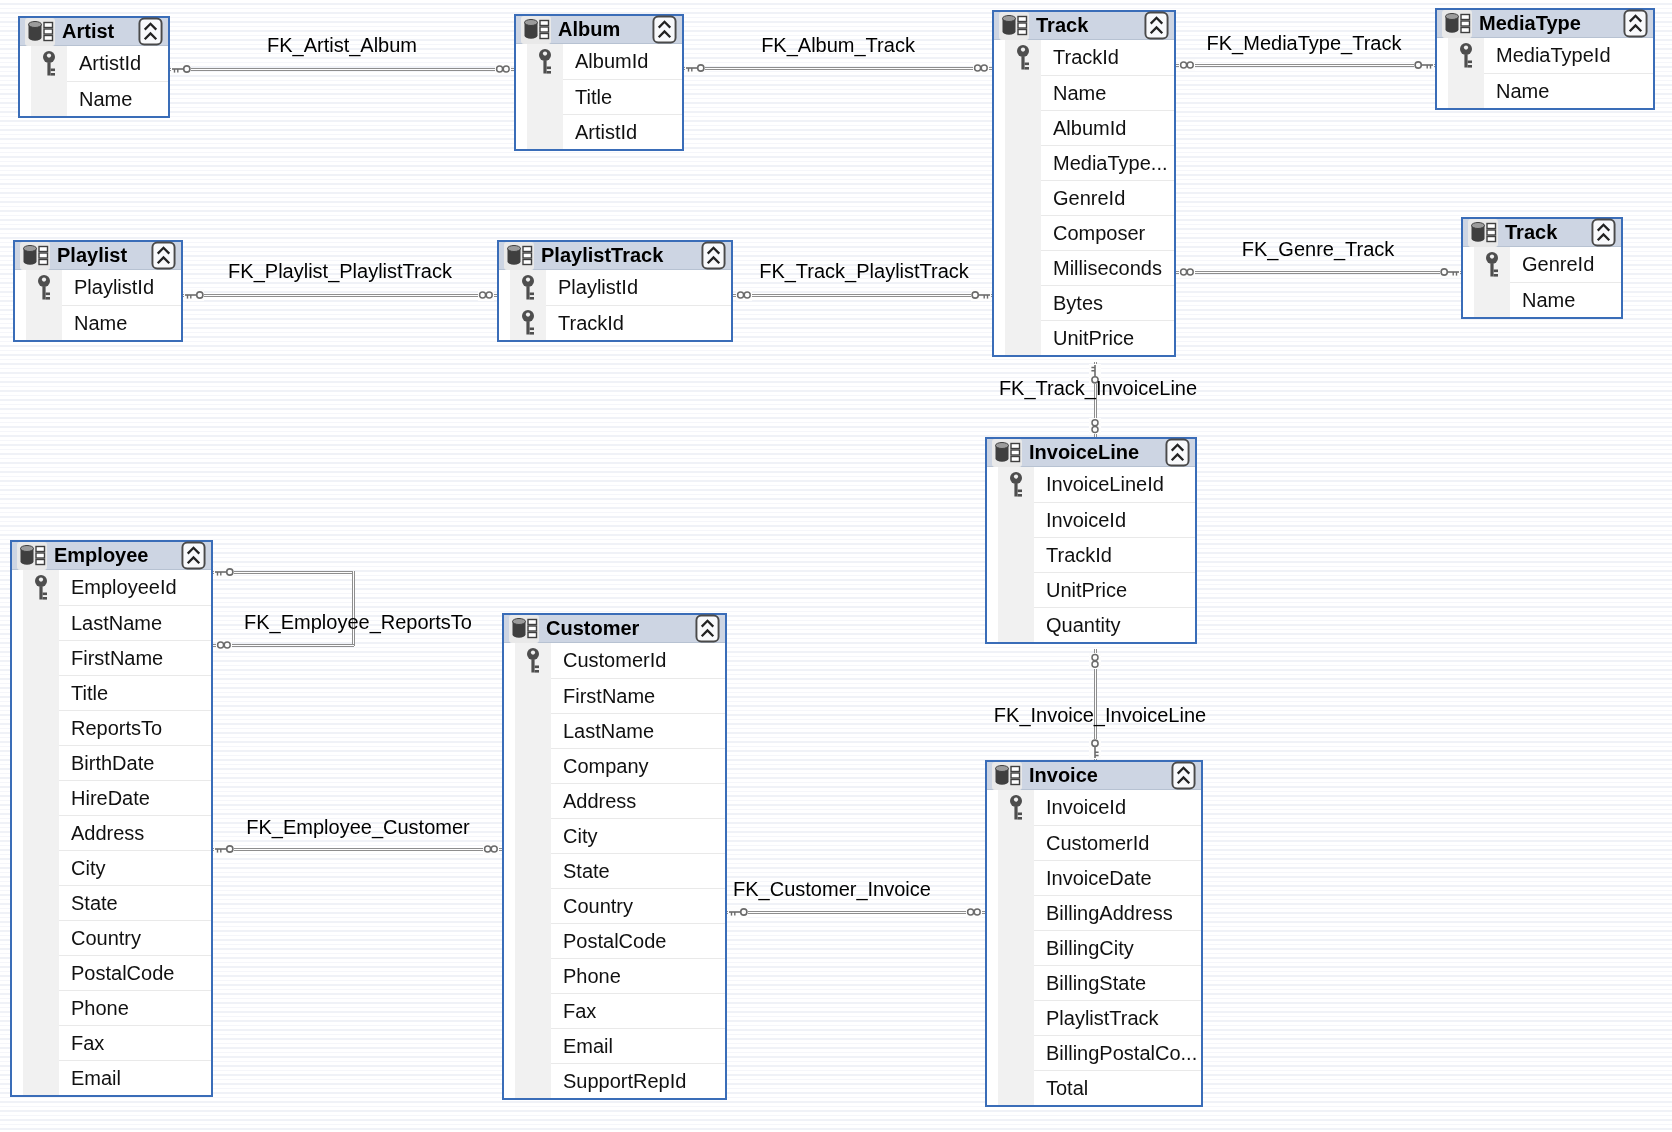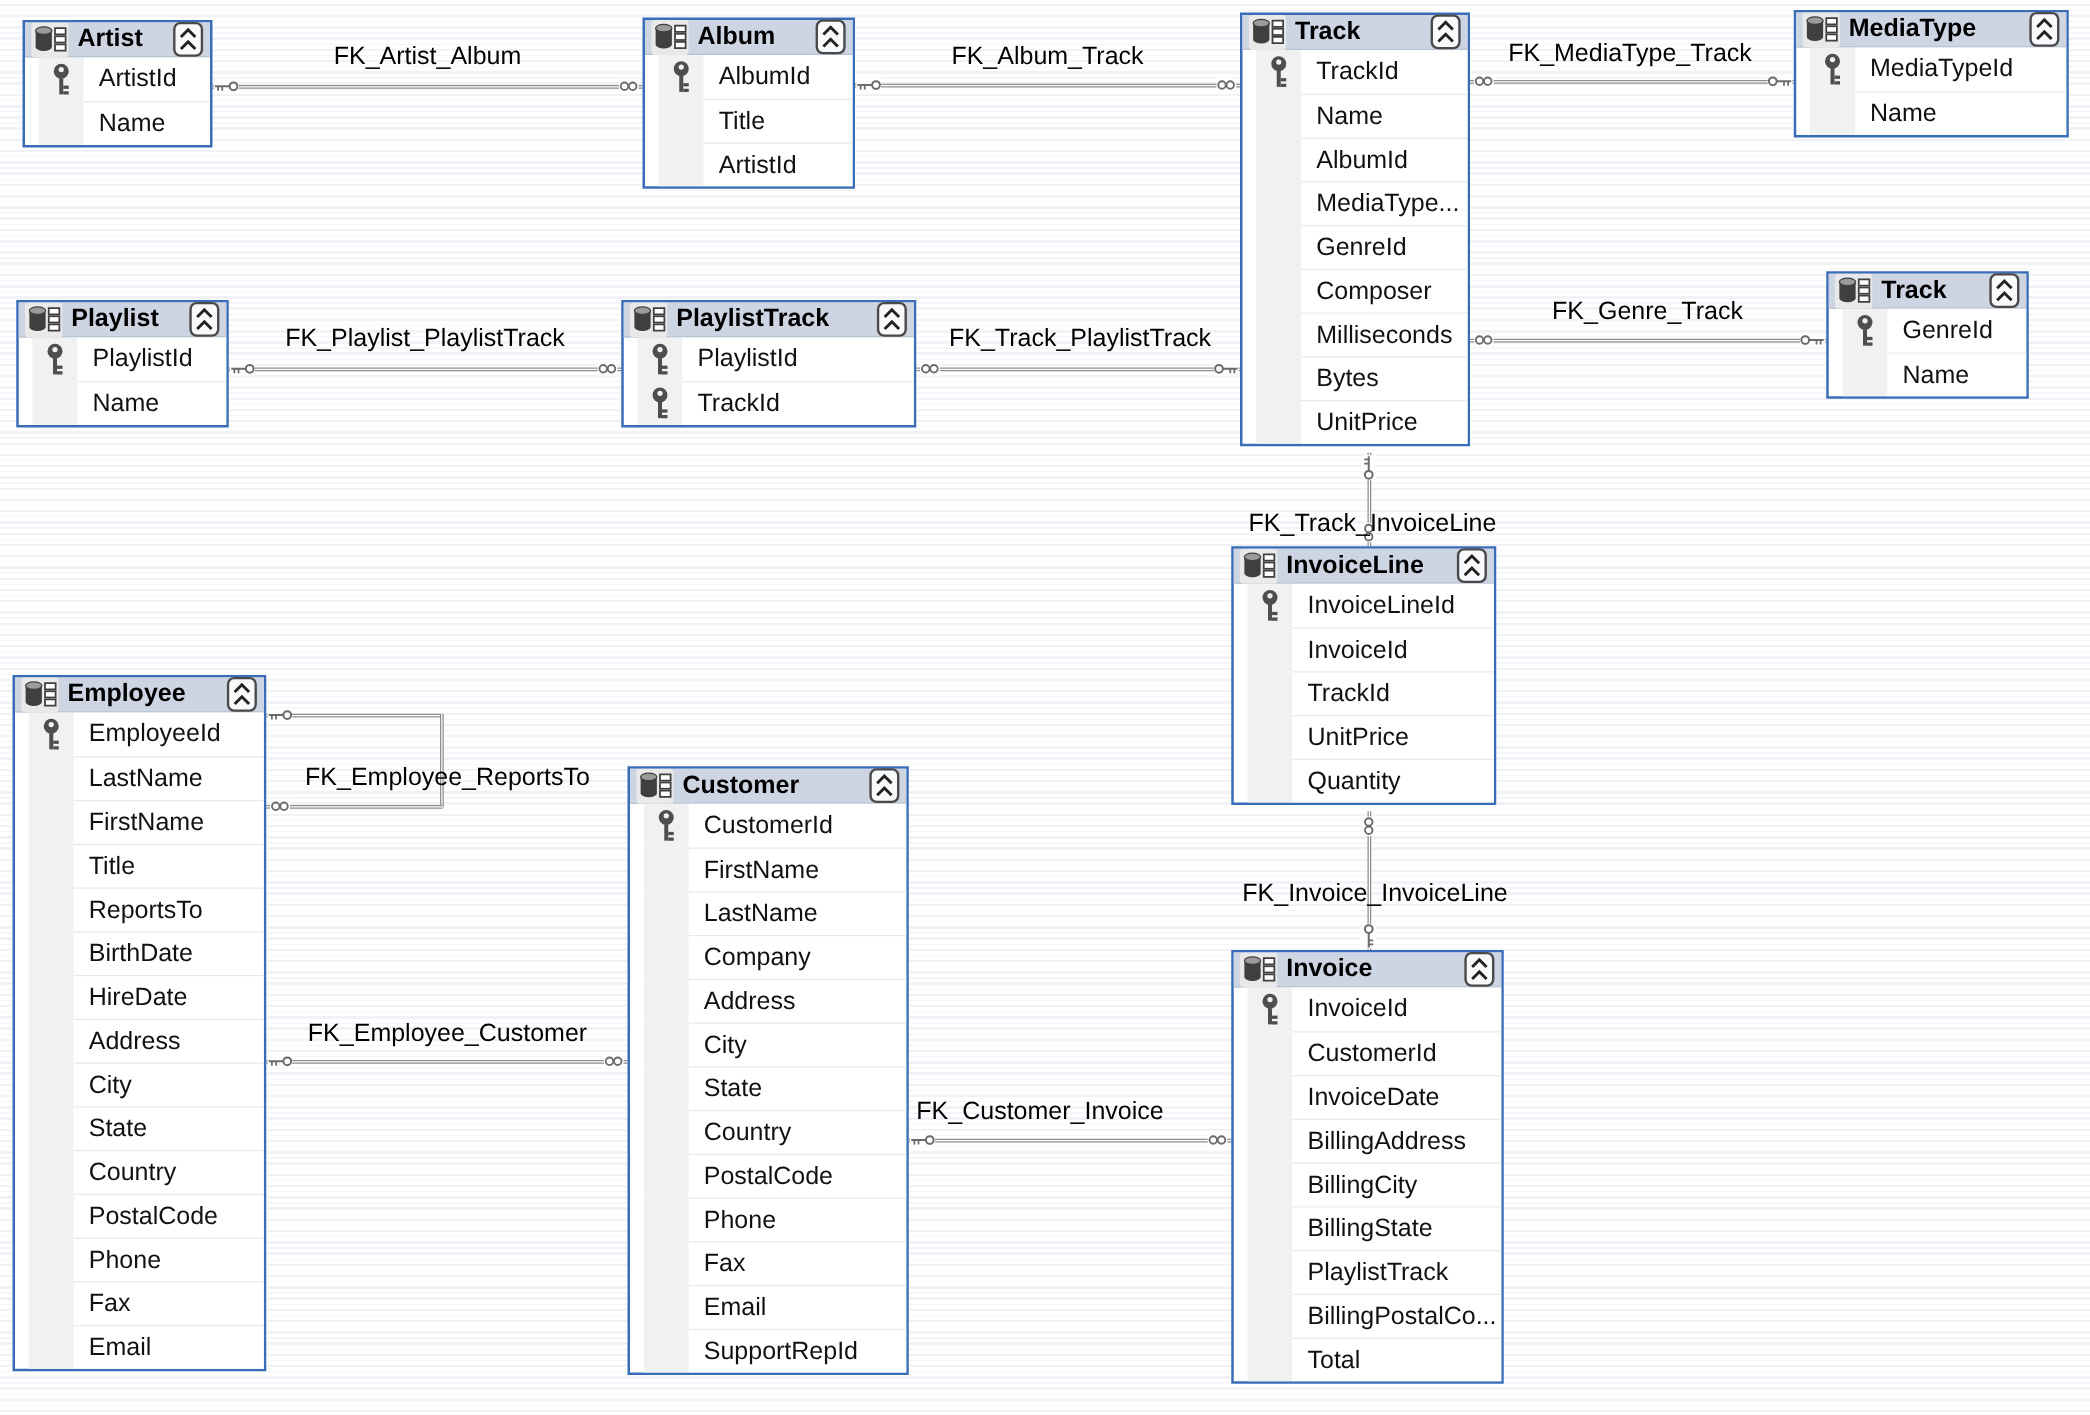--- a/index.html
+++ b/index.html
@@ -730,21 +730,21 @@
         <line x1="1" y1="6" x2="12.5" y2="6" stroke="#6b6b6b" stroke-width="1.6"></line>
         <line x1="3.5" y1="6" x2="3.5" y2="9.6" stroke="#6b6b6b" stroke-width="1.4"></line>
         <line x1="6.8" y1="6" x2="6.8" y2="9.6" stroke="#6b6b6b" stroke-width="1.4"></line>
         <circle cx="15.8" cy="6" r="3.1" fill="none" stroke="#6b6b6b" stroke-width="1.6"></circle>
       </svg></div>
     <div class="marker" style="left: 1095px; top: 426px; transform: translate(-50%, -50%) rotate(-90deg);"><svg width="16" height="12" viewBox="0 0 16 12">
         <rect x="0" y="0" width="16" height="12" fill="#fdfdfd"></rect>
         <circle cx="4.6" cy="6" r="3" fill="none" stroke="#6b6b6b" stroke-width="1.5"></circle>
         <circle cx="11.2" cy="6" r="3" fill="none" stroke="#6b6b6b" stroke-width="1.5"></circle>
       </svg></div>
-    <div class="fk-label" style="left: 1098px; top: 408px;">FK_Track_InvoiceLine</div>
+    <div class="fk-label" style="left: 1098px; top: 377px;">FK_Track_InvoiceLine</div>
     <div title="FK_Invoice_InvoiceLine" class="seg v" style="left: 1094px; top: 649px; height: 112px;"></div>
     <div class="marker" style="left: 1095px; top: 661px; transform: translate(-50%, -50%) rotate(90deg);"><svg width="16" height="12" viewBox="0 0 16 12">
         <rect x="0" y="0" width="16" height="12" fill="#fdfdfd"></rect>
         <circle cx="4.6" cy="6" r="3" fill="none" stroke="#6b6b6b" stroke-width="1.5"></circle>
         <circle cx="11.2" cy="6" r="3" fill="none" stroke="#6b6b6b" stroke-width="1.5"></circle>
       </svg></div>
     <div class="marker" style="left: 1095px; top: 749px; transform: translate(-50%, -50%) rotate(-90deg);"><svg width="20" height="12" viewBox="0 0 20 12">
         <rect x="0" y="0" width="20" height="12" fill="#fdfdfd"></rect>
         <line x1="1" y1="6" x2="12.5" y2="6" stroke="#6b6b6b" stroke-width="1.6"></line>
         <line x1="3.5" y1="6" x2="3.5" y2="9.6" stroke="#6b6b6b" stroke-width="1.4"></line>

